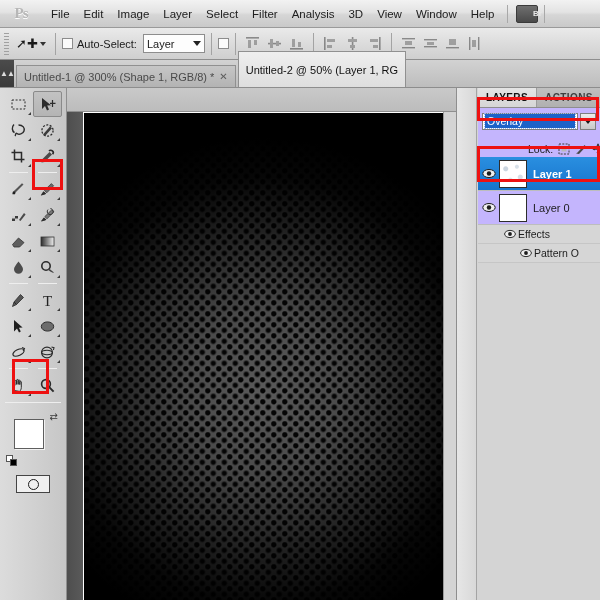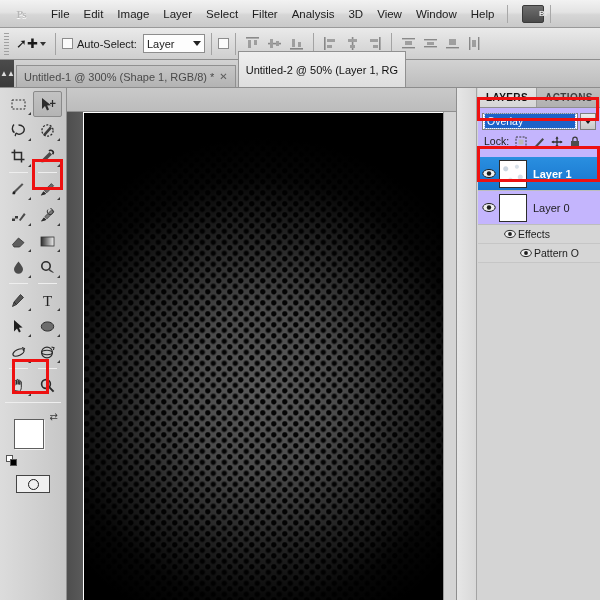--- a/index.html
+++ b/index.html
@@ -16,30 +16,30 @@
   
   .menubar {
     position:absolute; left:0; top:0; width:600px; height:28px;
     background: linear-gradient(to bottom,#f2f2f2 0%,#e3e3e3 45%,#d6d6d6 55%,#c9c9c9 100%);
     border-bottom:1px solid #9a9a9a;
     display:flex; align-items:center;
   }
   .ps-logo {
     width:30px; height:22px; margin-left:6px; margin-right:8px;
     display:flex; align-items:center; justify-content:center;
-    font-weight:bold; font-size:11px; letter-spacing:-1px;
+    font-weight:bold; font-size:15px; letter-spacing:-1px;
     color:#b7b7b7; text-shadow:0 1px 0 #fff;
     font-family:"Liberation Serif", serif;
   }
   .menu-item {
     padding:4px 7px; font-size:11.5px; color:#202020; cursor:default; white-space:nowrap;
   }
   .menu-sep-v { width:1px; height:18px; background:#a8a8a8; margin:0 6px; }
   .br-btn {
-    width:20px; height:18px; margin-left:8px;
+    width:20px; height:18px; margin-left:2px;
     background:linear-gradient(to bottom,#6f6f6f,#4a4a4a);
     border:1px solid #3a3a3a; border-radius:2px;
     color:#e8e8e8; font-size:8px; font-weight:bold;
     display:flex; align-items:center; justify-content:center;padding-left:20px;
   }
 
   
   .optionsbar {
     position:absolute; left:0; top:28px; width:600px; height:32px;
     background: linear-gradient(to bottom,#eaeaea 0%,#dcdcdc 50%,#cfcfcf 100%);
@@ -237,22 +237,22 @@
   .blend-arrow {
     width:16px; height:17px; margin-left:2px;
     background:linear-gradient(to bottom,#ececec,#c8c8c8);
     border:1px solid #7f7f7f;
     display:flex; align-items:center; justify-content:center;
   }
   .blend-arrow i {
     border-left:4px solid transparent;border-right:4px solid transparent;border-top:5px solid #1b1b1b;
   }
   .lock-row {
-    height:20px; display:flex; align-items:flex-start; gap:5px;
-    padding:0 6px; margin-top:3px;
+    height:20px; display:flex; align-items:flex-end; gap:5px;
+    padding:0 6px; margin-top:3px;margin-left:44px;
   }
   .lock-label { font-size:10.5px; }
   .lock-ico { width:13px; height:13px; display:flex; align-items:center; justify-content:center; }
 
   .layer-list { margin-top:2px; }
   .layer-row {
     height:34px; display:flex; align-items:center;
     border-bottom:1px solid #bdbdbd;
     padding-left:2px;
   }

